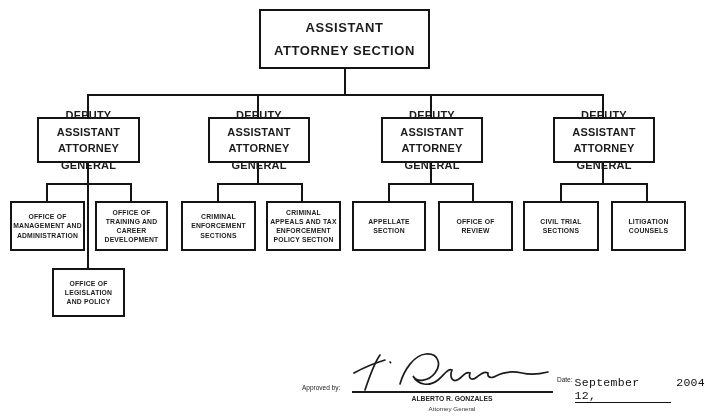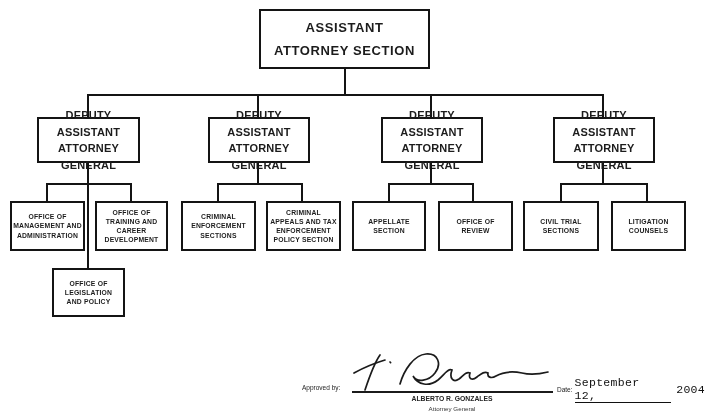--- a/index.html
+++ b/index.html
@@ -16,21 +16,21 @@
     line-height:1.35; letter-spacing:0.2px; color:#1c1c1c;
   }
   .root-box  { font-size:13px; line-height:1.8; letter-spacing:0.6px; }
   .deputy    { font-size:11px; line-height:1.5; }
   .office    { font-size:6.8px; line-height:1.35; }
   .vline,.hline { position:absolute; background:#141414; }
   .small-label { position:absolute; font-size:6.5px; color:#222; }
   .sig-line { position:absolute; height:2px; background:#1b1b1b; }
   .sig-name  { position:absolute; width:200px; text-align:center; font-size:6.8px; font-weight:600; color:#222; }
   .sig-title { position:absolute; width:200px; text-align:center; font-size:6.2px; color:#333; }
-  .date-row { position:absolute; display:flex; align-items:center; }
+  .date-row { position:absolute; display:flex; align-items:flex-start; }
   .date-label { font-size:6.5px; color:#222; margin-right:2px; }
   .date-value {
     font-family:"Liberation Mono","DejaVu Sans Mono",monospace;
     font-size:11.5px; color:#111; letter-spacing:0.3px;
   }
   .date-underlined { border-bottom:1.5px solid #111; padding-right:9px; margin-right:5px; display:inline-block; }
   .sig-svg { position:absolute; }
 </style>
 </head>
 <body>

